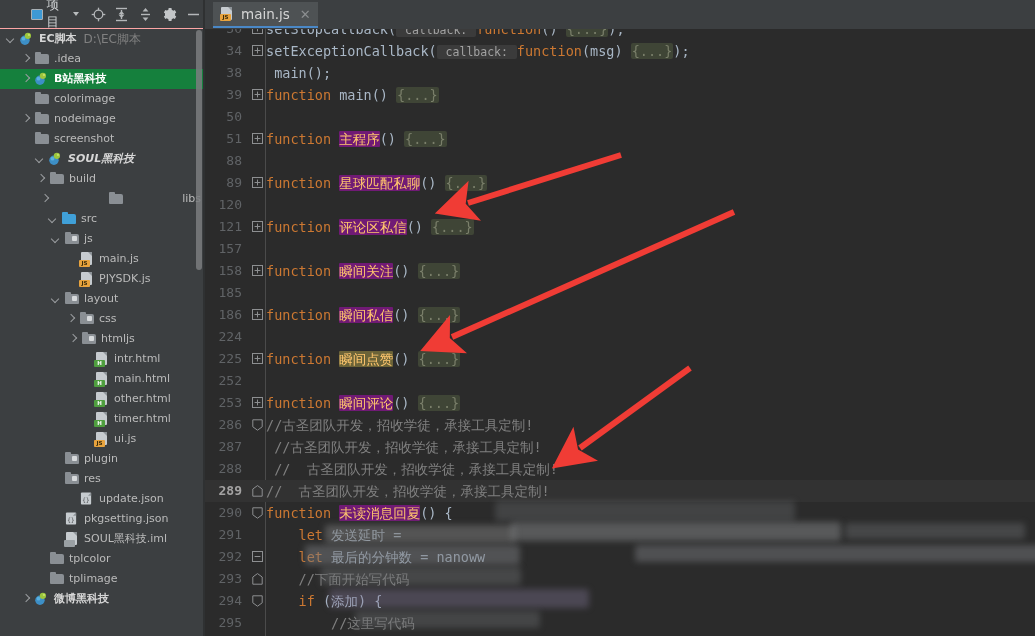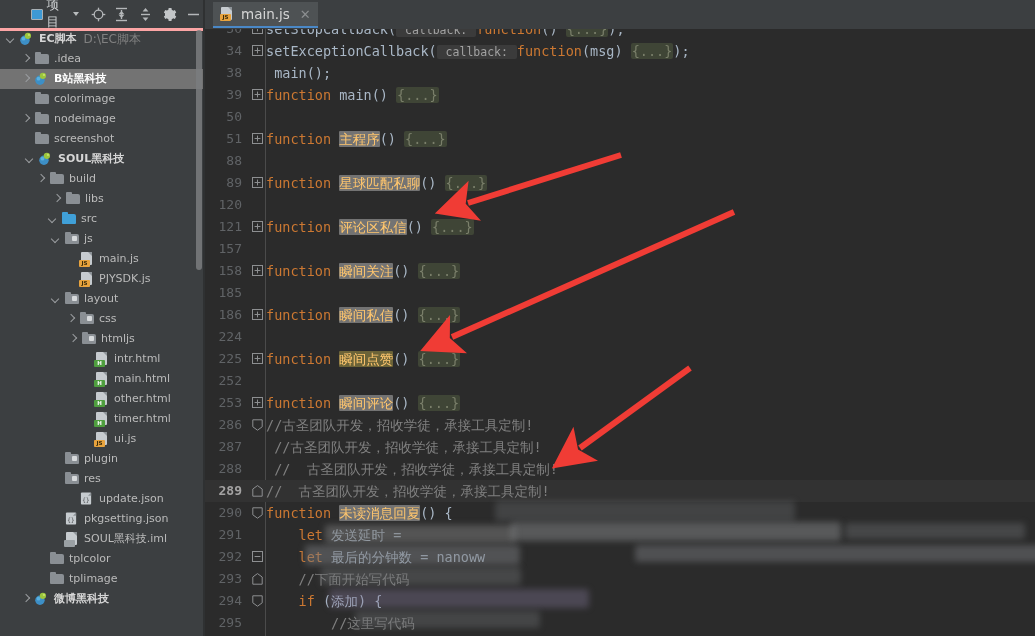--- a/index.html
+++ b/index.html
@@ -11,21 +11,21 @@
   }
   #app{position:relative;width:1035px;height:636px;overflow:hidden;background:#2b2b2b;}
 
   
   #left{
     position:absolute;left:0;top:0;width:205px;height:636px;
     background:#3c3f41;overflow:hidden;
   }
   #left-toolbar{
     position:relative;height:28px;background:#3c3f41;
-    border-bottom:3px solid #fca5a5;
+    border-bottom:1px solid #fca5a5;
     display:flex;align-items:center;padding-left:28px;gap:0px;
   }
   .tb-btn{
     width:26px;height:22px;display:flex;align-items:center;justify-content:center;
     cursor:default;color:#afb1b3;
   }
   .tb-proj{
     display:flex;align-items:center;gap:4px;height:22px;padding:0 3px;
     color:#cfd2d4;font-size:12.5px;margin-right:4px;
   }
@@ -41,21 +41,21 @@
 
   #tree{
     position:absolute;top:29px;left:0;right:0;bottom:0;overflow:hidden;
     font-size:13px;
   }
   .row{
     position:relative;height:20px;line-height:20px;white-space:nowrap;
     display:flex;align-items:center;color:#bbbbbb;
     padding-right:4px;
   }
-  .row.sel{background:#737373;}
+  .row.sel{background:#15803d;}
   .row.sel .lbl{color:#ffffff;}
   .row .arrow{
     width:11px;height:11px;flex:0 0 11px;position:relative;margin-right:2px;
   }
   .arrow.right::before{
     content:"";position:absolute;left:2px;top:1.5px;
     width:5px;height:5px;border-right:1.4px solid #9a9da0;border-bottom:1.4px solid #9a9da0;
     transform:rotate(-45deg);
   }
   .arrow.down::before{
@@ -153,21 +153,21 @@
   .kw{color:#cc7832;}
   .fn{color:#ffc66d;}
   .pl{color:#a9b7c6;}
   .cmt{color:#808080;}
   .hint{
     color:#a2a2a2;background:#3b3b3b;border-radius:2px;padding:0 2px;font-size:11.5px;
   }
   .folded{
     background:#3f4536;color:#7a7f6a;border-radius:2px;padding:0 1px;
   }
-  .hlname{background:#737373;border-radius:1px;margin-top:40px;}
+  .hlname{background:#701a75;border-radius:1px;margin-top:40px;}
   .hlname2{background:#6b6338;border-radius:1px;}
   #gutter-line{
     position:absolute;left:60px;top:0;width:1px;height:607px;background:#4b4b4b;
   }
 
   
   .blur{position:absolute;border-radius:3px;}
 
   
   #arrows{position:absolute;left:0;top:0;width:1035px;height:636px;pointer-events:none;}
@@ -275,40 +275,40 @@
           </span>
           <span class="lbl">nodeimage</span>
         </div>
         <div class="row" style="padding-left: 21px;">
           <span class="arrow "></span>
           <span class="ico">
             <span class="fold"></span>
           </span>
           <span class="lbl">screenshot</span>
         </div>
-        <div class="row" style="padding-left: 25px;">
+        <div class="row" style="padding-left: 35px; font-style: italic;">
           <span class="arrow down"></span>
           <span class="ico">
             <svg class="mod-ico" viewBox="0 0 16 16">
               <circle cx="6.2" cy="9.4" r="5.4" fill="#3d8fc6"></circle>
               <circle cx="4.6" cy="7.6" r="2.2" fill="#59b0e0"></circle>
               <circle cx="9.6" cy="4.4" r="3.6" fill="#9bc53d"></circle>
               <circle cx="10.8" cy="3.4" r="1.3" fill="#c6e06a"></circle>
             </svg>
           </span>
           <span class="lbl bold">SOUL黑科技</span>
         </div>
         <div class="row" style="padding-left: 36px;">
           <span class="arrow right"></span>
           <span class="ico">
             <span class="fold"></span>
           </span>
           <span class="lbl">build</span>
         </div>
-        <div class="row" style="padding-left: 52px;">
+        <div class="row" style="padding-left: 40px; justify-content: space-between;">
           <span class="arrow right"></span>
           <span class="ico">
             <span class="fold"></span>
           </span>
           <span class="lbl">libs</span>
         </div>
         <div class="row" style="padding-left: 48px;">
           <span class="arrow down"></span>
           <span class="ico">
             <span class="fold src"></span>

